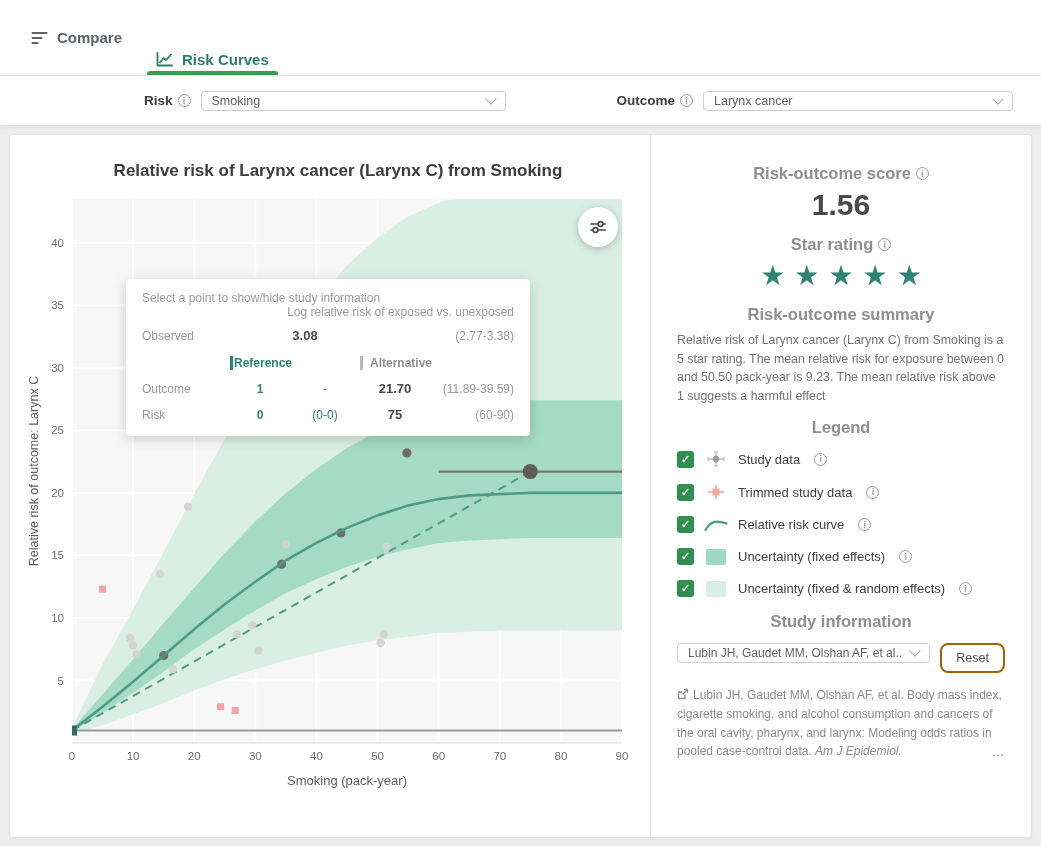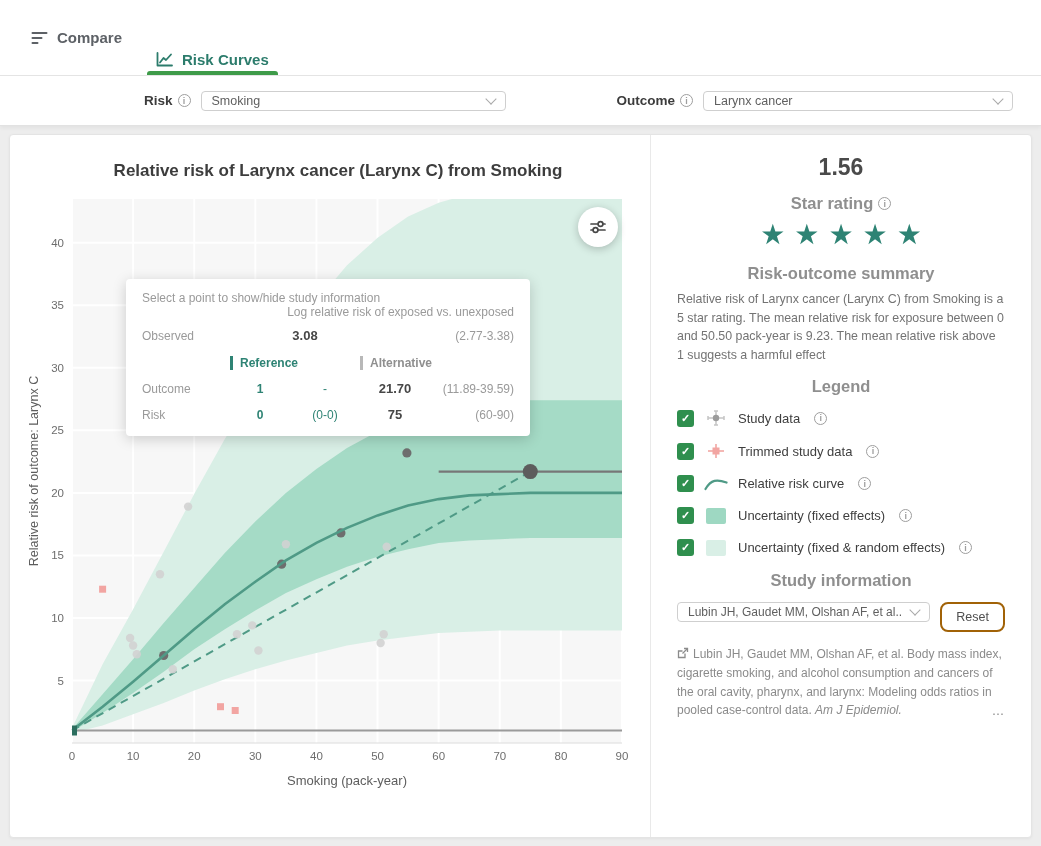--- a/index.html
+++ b/index.html
@@ -63,40 +63,40 @@
 
   
   .tooltip {
     position:absolute; left:100px; top:88px; width:404px; background:#fff; border-radius:4px;
     box-shadow:0 3px 14px rgba(0,0,0,0.18); padding:12px 16px 14px; font-size:12px;
   }
   .tt-hint { color:#9a9a9a; }
   .tt-sub { color:#9a9a9a; text-align:right; }
   .tt-observed { display:grid; grid-template-columns:88px 150px 1fr; margin-top:9px; align-items:center; }
   .tt-cols { display:grid; grid-template-columns:88px 130px 1fr; margin-top:13px; }
-  .tt-ref-h { color:#2e8374; font-weight:700; border-left:3px solid #2e8374; padding-left:7px; }
+  .tt-ref-h { color:#2e8374; font-weight:700; border-left:3px solid #2e8374; padding-left:1px; }
   .tt-alt-h { color:#8f8f8f; font-weight:700; border-left:3px solid #b8b8b8; padding-left:7px; }
   .tt-row { display:grid; grid-template-columns:88px 60px 70px 70px 1fr; margin-top:11px; align-items:center; }
   .tt-label { color:#9a9a9a; }
   .tt-ref { color:#2e8374; text-align:center; }
   .tt-ref.b { font-weight:700; }
   .tt-val-strong { font-weight:700; color:#474747; font-size:13px; text-align:center; }
   .tt-ci { color:#9a9a9a; text-align:right; }
 
   .chart-settings {
     position:absolute; top:16px; right:14px; width:40px; height:40px; border-radius:50%;
     background:#fff; border:none; box-shadow:0 2px 8px rgba(0,0,0,0.22);
     display:flex; align-items:center; justify-content:center; cursor:pointer;
   }
 
   
   .side { flex:1; border-left:1px solid #e9e9e9; padding:16px 26px 0; text-align:center; overflow:hidden; }
   .side-h { font-size:16.5px; font-weight:700; color:#8f8f8f; margin:13px 0 5px;
     display:flex; align-items:center; justify-content:center; }
-  .score { font-size:23px; font-weight:800; color:#4a4a4a; margin:3px 0 6px;text-align:center; }
+  .score { font-size:30px; font-weight:800; color:#4a4a4a; margin:3px 0 6px;text-align:center; }
   .stars { color:#2e8374; font-size:28px; letter-spacing:9px; padding-left:9px; margin:5px 0 6px; }
   .summary { text-align:left; font-size:12.4px; color:#737373; line-height:1.5; margin:7px 0 8px; }
 
   .legend-list { display:flex; flex-direction:column; gap:15px; margin:13px 0 15px; text-align:left; }
   .lrow { display:flex; align-items:center; gap:9px; font-size:13px; color:#3e3e3e; }
   .cbx { width:17px; height:17px; border-radius:3px; background:#2f8f4e; color:#fff;
     display:inline-flex; align-items:center; justify-content:center; font-size:11px;
     flex-shrink:0; cursor:pointer; }
   .cbx::after { content:"✓"; font-weight:700; }
   .lic { width:26px; display:inline-flex; justify-content:center; flex-shrink:0; }
@@ -280,20 +280,24 @@
                 <line x1="3" y1="13" x2="17" y2="13"></line>
                 <circle cx="12.5" cy="7" r="2.4"></circle>
                 <circle cx="7.5" cy="13" r="2.4"></circle>
               </g>
             </svg>
           </button>
         </div>
       </section>
 
       <aside class="side">
+        <h2 class="side-h">
+          <span>Risk-outcome score</span>
+          <i class="info"></i>
+        </h2>
         <div class="score">1.56</div>
 
         <h2 class="side-h">
           <span>Star rating</span>
           <i class="info"></i>
         </h2>
         <div class="stars">★★★★★</div>
 
         <h2 class="side-h">Risk-outcome summary</h2>
         <p class="summary">Relative risk of Larynx cancer (Larynx C) from Smoking is a 5 star rating. The mean relative risk for exposure between 0 and 50.50 pack-year is 9.23. The mean relative risk above 1 suggests a harmful effect</p>

